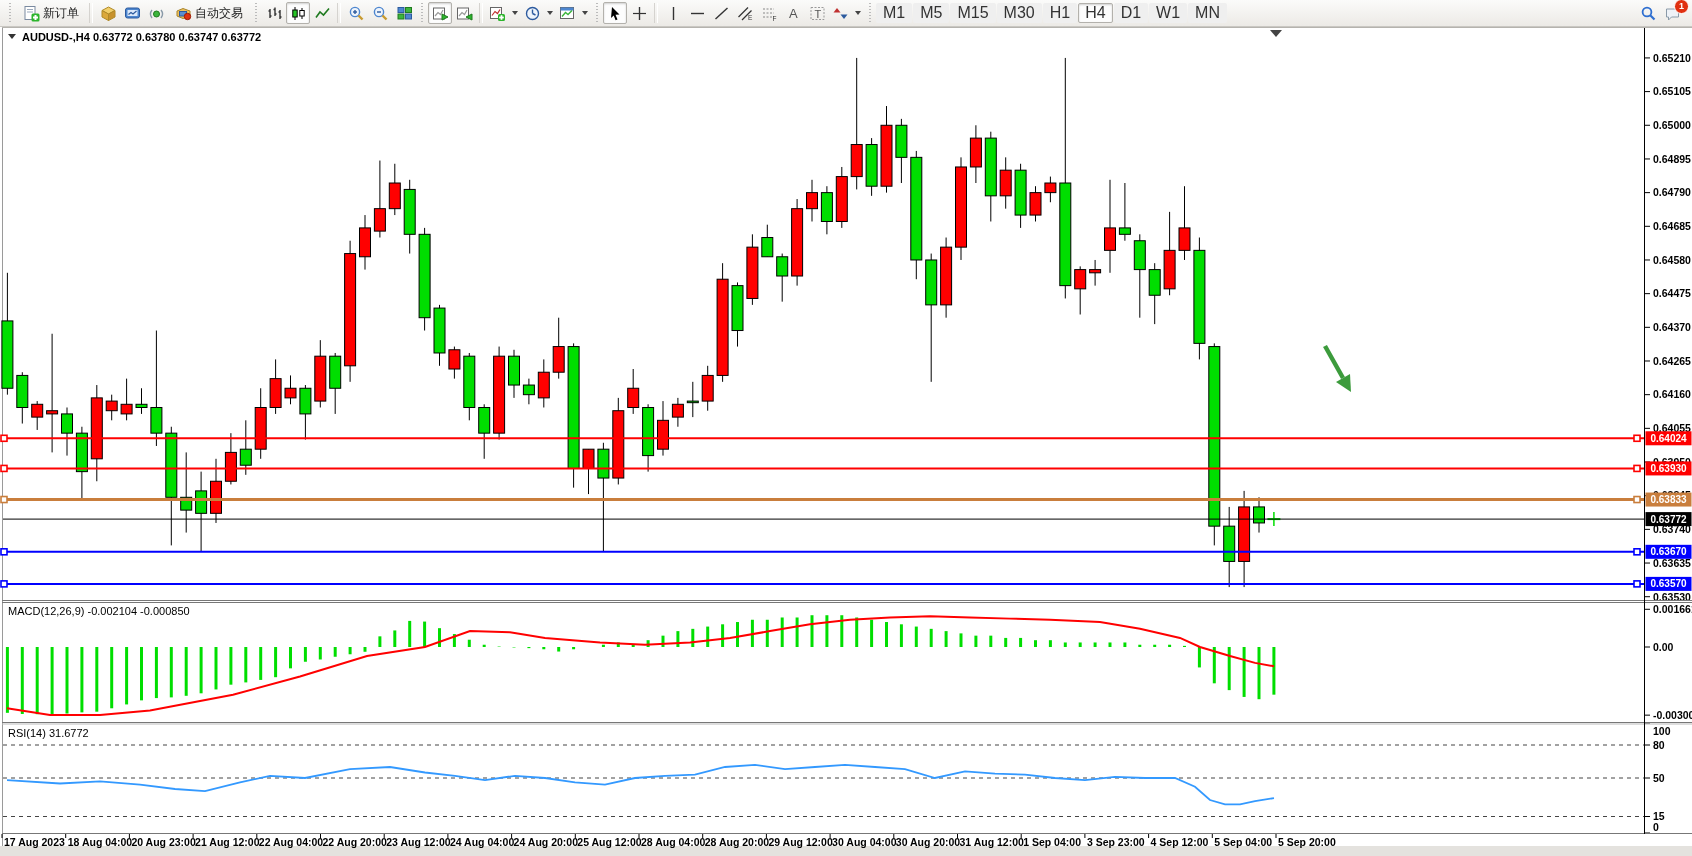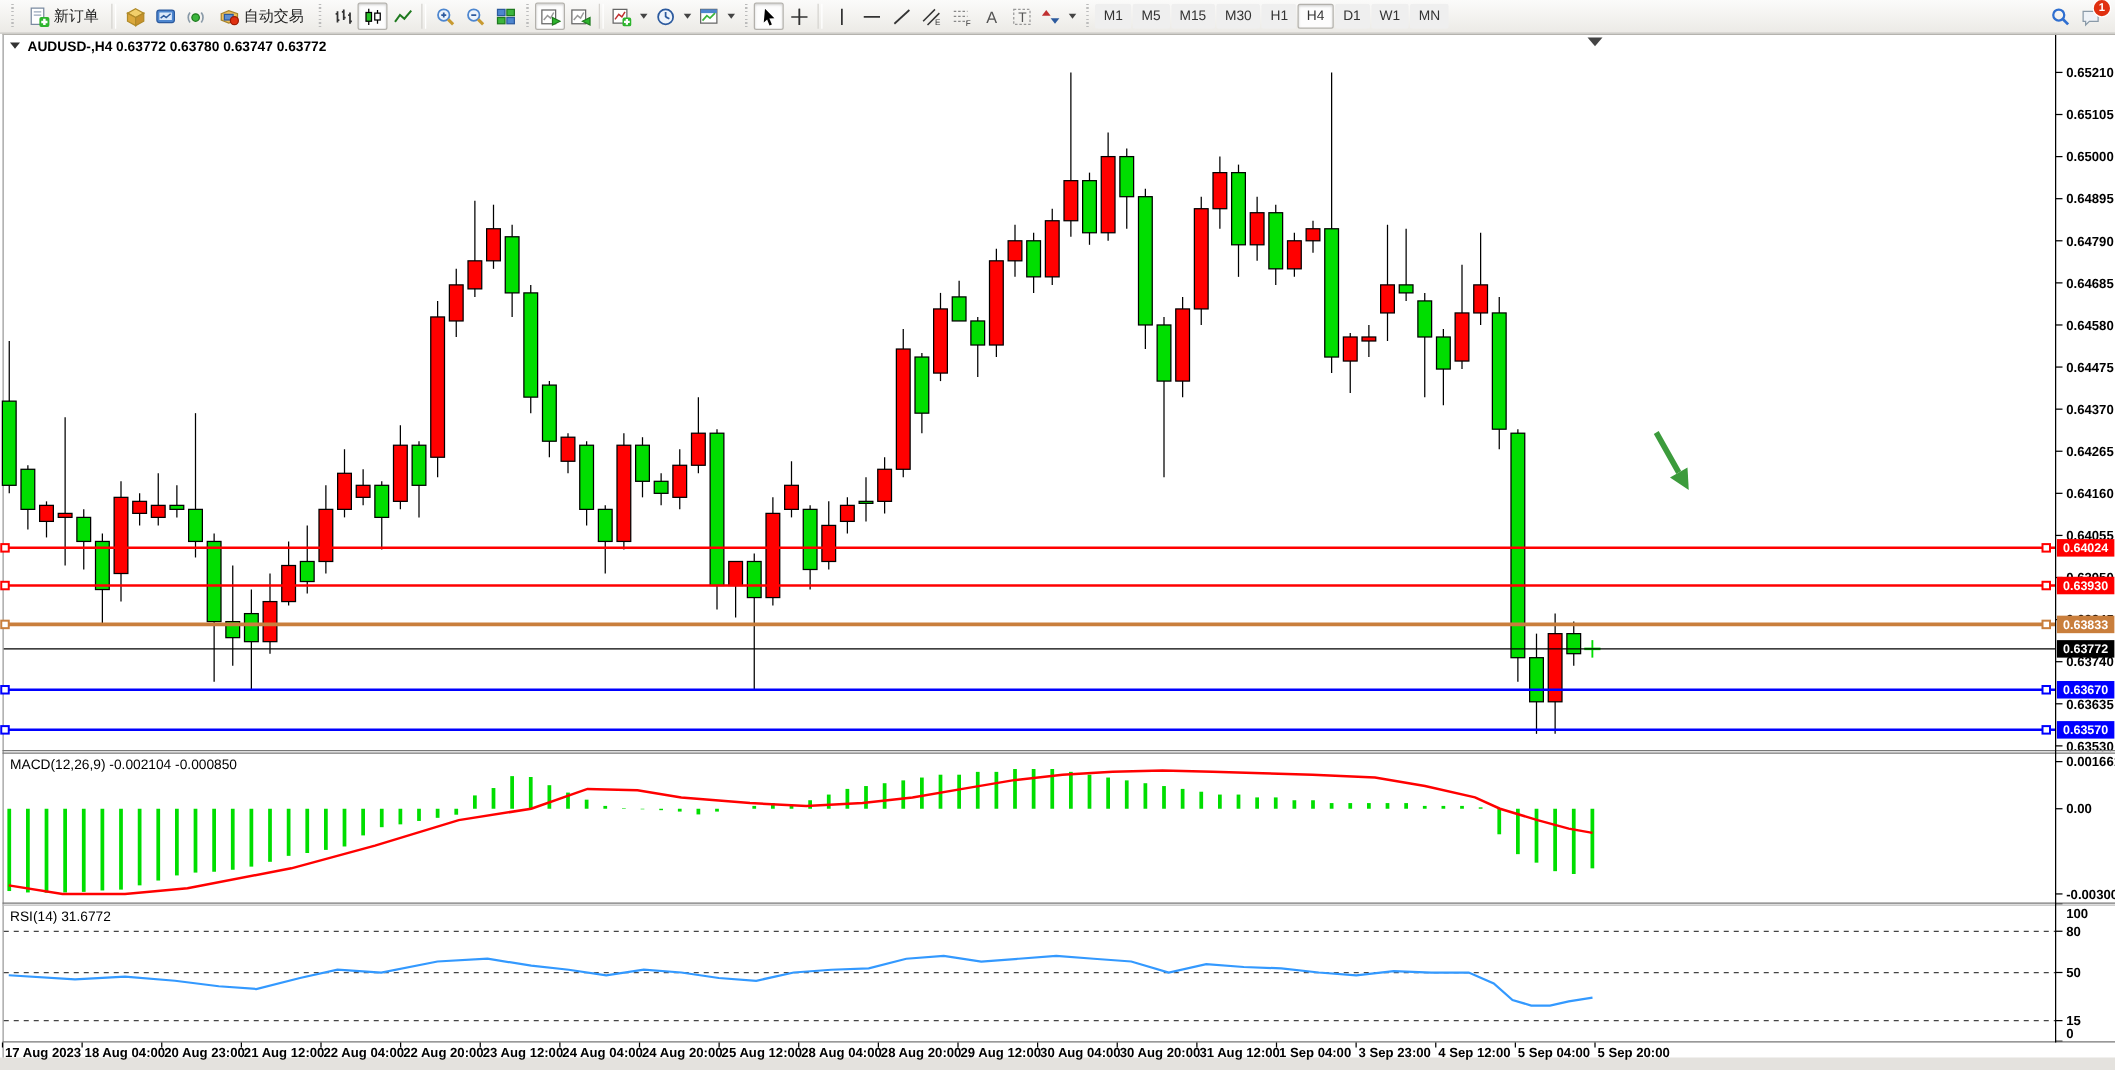--- a/index.html
+++ b/index.html
@@ -14,21 +14,21 @@
     color:#222;cursor:default;}
   .tb.wide{padding:0 6px;}
   .tb.pressed{background:#fdfdfd;border-color:#b3b1ac;box-shadow:inset 0 1px 2px rgba(0,0,0,.18);}
   .tb.drop::after{content:"";width:0;height:0;border-left:3px solid transparent;border-right:3px solid transparent;
     border-top:4px solid #444;margin-left:3px;}
   .vsep{width:2px;height:20px;border-left:1px solid #d5d3cf;border-right:1px solid #ffffff;margin:0 3px;}
   .grip{width:6px;height:20px;margin:0 3px;
     background-image:repeating-linear-gradient(#bbb 0 1px,transparent 1px 3px);background-size:2px 100%;
     background-repeat:repeat-y;background-position:2px 0;}
   .tf{display:inline-flex;align-items:center;justify-content:center;height:20px;min-width:26px;
-    font-size:11px;color:#333;border:1px solid transparent;border-radius:2px;}
+    font-size:16px;color:#333;border:1px solid transparent;border-radius:2px;}
   .tf.active{background:#fdfdfd;border-color:#b3b1ac;box-shadow:inset 0 1px 2px rgba(0,0,0,.18);text-align:right;}
   .spacer{flex:1;}
   .badge{position:absolute;top:-4px;right:-6px;background:#e03010;color:#fff;font-size:9px;font-weight:bold;
     border-radius:8px;min-width:13px;height:13px;line-height:13px;text-align:center;border:1px solid #fff;}
   .i16{width:17px;height:17px;display:block;}
   
   #chartsvg{position:absolute;left:0;top:0;}
   .axis-text{font-family:"Liberation Sans","DejaVu Sans",sans-serif;font-size:10.5px;font-weight:bold;fill:#000;}
   .date-text{font-family:"Liberation Sans","DejaVu Sans",sans-serif;font-size:10.5px;font-weight:bold;fill:#000;}
   .ind-label{font-family:"Liberation Sans","DejaVu Sans",sans-serif;font-size:11px;fill:#000;}

